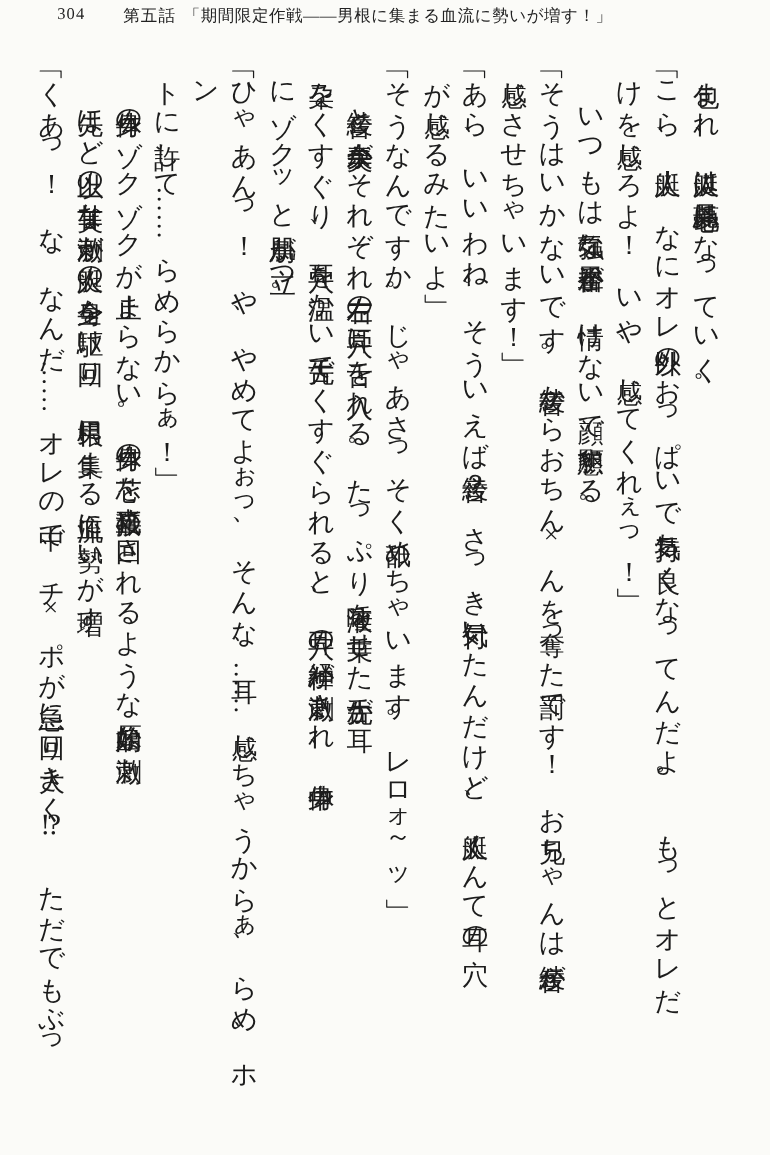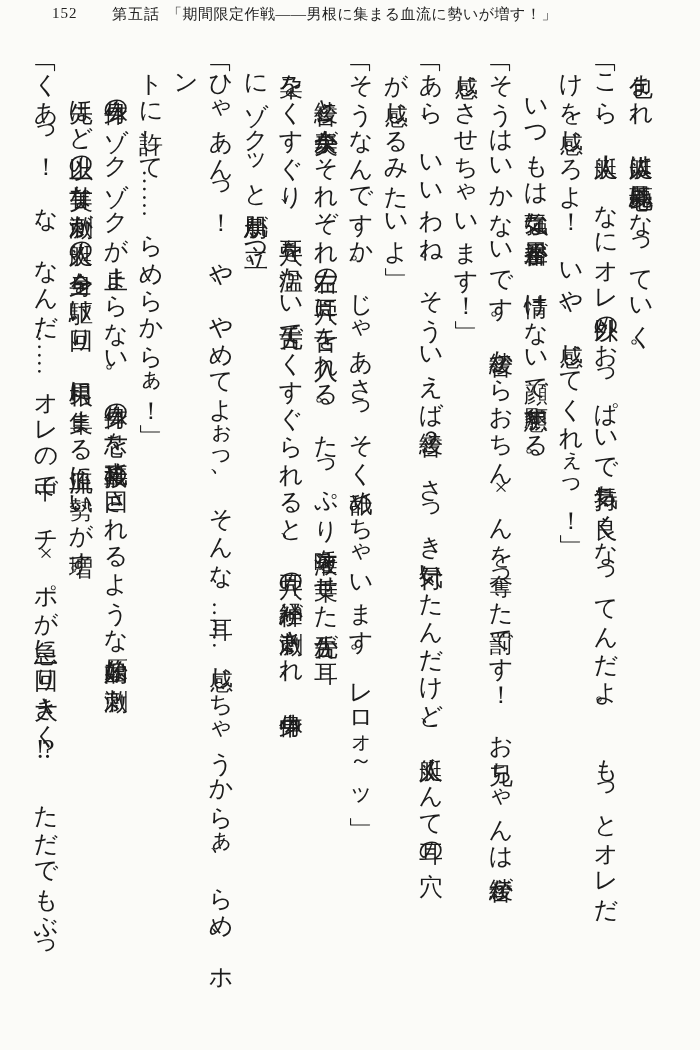--- a/index.html
+++ b/index.html
@@ -64,21 +64,21 @@
     color: #1c1c1c;
   }
   .tline.indent {
     text-indent: 24.5px;      
   }
 </style>
 </head>
 <body>
 
 <div class="running-head">
-  <span class="page-number">152</span>
+  <span class="page-number">304</span>
   <span class="chapter-label">第五話</span>
   <span class="chapter-title">「期間限定作戦――男根に集まる血流に勢いが増す！」</span>
 </div>
 
 <div class="text-block">
     <div class="tline">包まれ、艇人は夢見心地になっていく。</div>
     <div class="tline">「こら、艇人！　なにオレ以外のおっぱいで気持ち良くなってんだよ。　もっとオレだ</div>
     <div class="tline">けを感じろよ！　いや、感じてくれぇっ！」</div>
     <div class="tline indent">いつもは強気な裕香里が、情けない顔で懇願する。</div>
     <div class="tline">「そうはいかないです。綾音からおちん×んを奪った罰です！　お兄ちゃんは綾音が</div>

